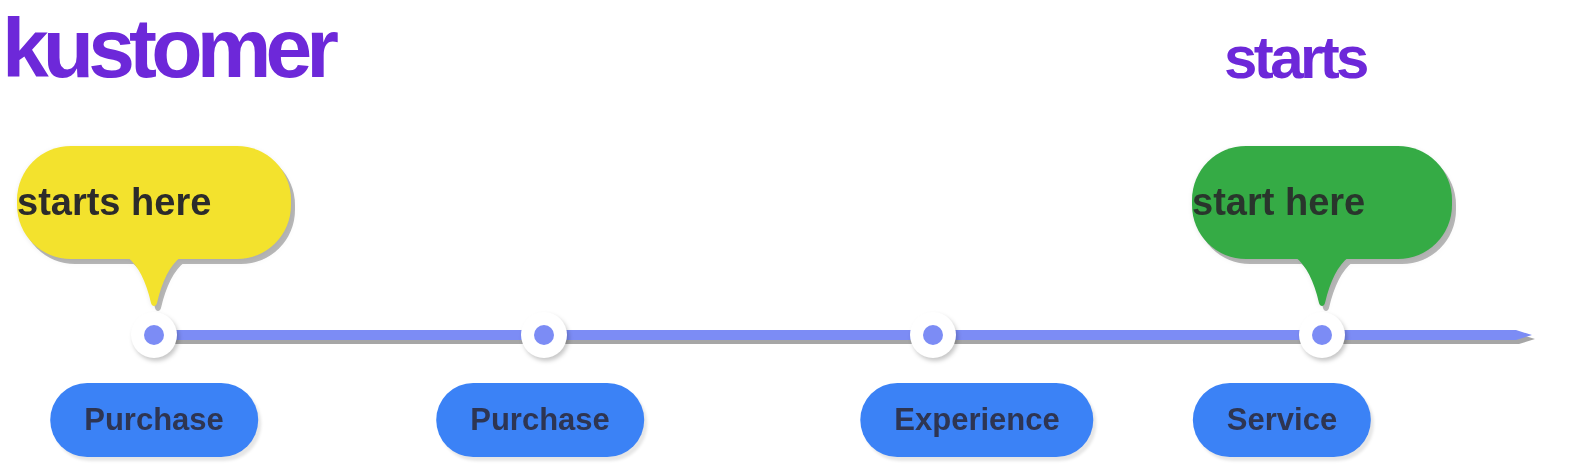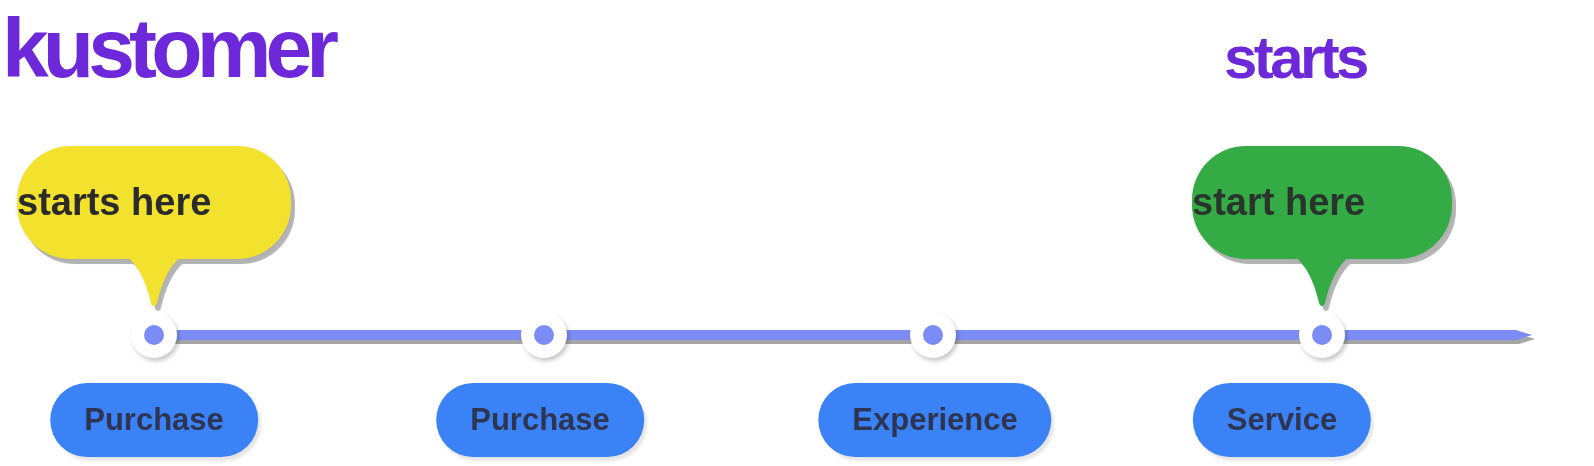--- a/index.html
+++ b/index.html
@@ -163,16 +163,16 @@
   </div>
   <div class="node" style="left:933px;">
     <div class="node-dot"></div>
   </div>
   <div class="node" style="left:1322px;">
     <div class="node-dot"></div>
   </div>
 
   <div class="pill" style="left:154px;">Purchase</div>
   <div class="pill" style="left:540px;">Purchase</div>
-  <div class="pill" style="left:935px;">Experience</div>
+  <div class="pill" style="left:977px;">Experience</div>
   <div class="pill" style="left:1282px;">Service</div>
 
 </div>
 
 </body></html>

